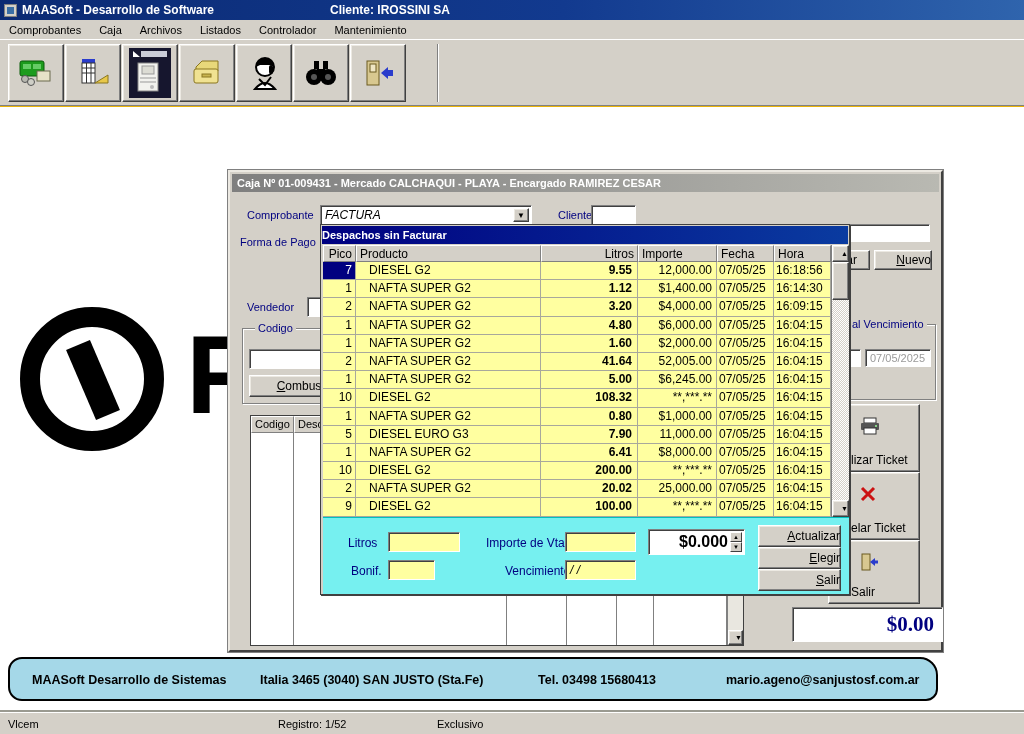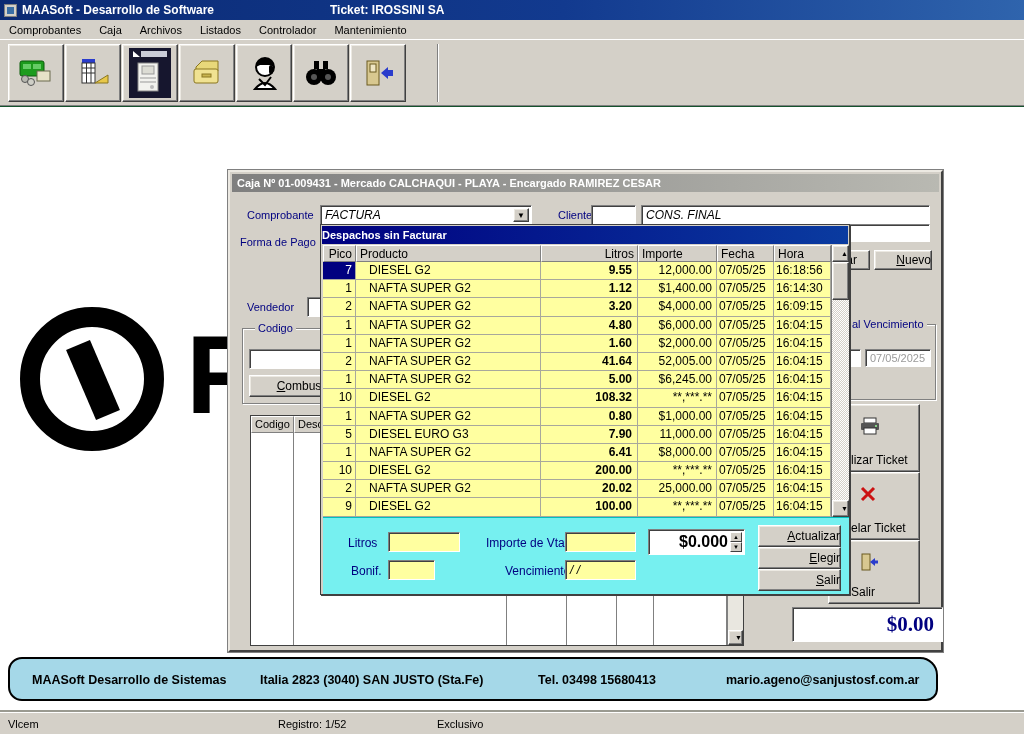--- a/index.html
+++ b/index.html
@@ -1,18 +1,18 @@
 <!DOCTYPE html>
 <html><head>
 <meta charset="utf-8">
 <style>
   * { margin:0; padding:0; box-sizing:border-box; }
   html,body { width:1024px; height:734px; }
   body { font-family:"Liberation Sans", sans-serif; font-size:11px; color:#000; background:#fff; }
-  #app { position:relative; width:1024px; height:734px; overflow:hidden; background:#14532d; }
+  #app { position:relative; width:1024px; height:734px; overflow:hidden; background:#eab308; }
 
   .abs { position:absolute; }
 
   
   .raised { background:#d4d0c8; border:1px solid; border-color:#fff #404040 #404040 #fff; box-shadow:inset -1px -1px 0 #808080, inset 1px 1px 0 #ece9e2; }
   .sunken { border:1px solid; border-color:#808080 #fff #fff #808080; box-shadow:inset 1px 1px 0 #404040; }
 
   
   #titlebar { left:0; top:0; width:1024px; height:20px; background:linear-gradient(90deg,#0b2a73,#123a8f 55%,#2f64ad); color:#fff; font-weight:bold; font-size:12px; display:flex; align-items:center; }
   #titlebar .app-ico { width:13px; height:13px; margin:0 5px 0 4px; background:#d4d0c8; border:1px solid #808080; position:relative; }
@@ -94,21 +94,21 @@
   svg { display:block; }
 </style>
 </head>
 <body>
 
 <div id="app">
 
   <div id="titlebar" class="abs">
     <span class="app-ico"></span>
     <span>MAASoft - Desarrollo de Software</span>
-    <span class="company">Ticket: IROSSINI SA</span>
+    <span class="company">Cliente: IROSSINI SA</span>
   </div>
 
   <div id="menubar" class="abs">
 
   <span>Comprobantes</span>
       <span>Caja</span>
       <span>Archivos</span>
       <span>Listados</span>
       <span>Controlador</span>
       <span>Mantenimiento</span>
@@ -198,21 +198,20 @@
       <span>Caja Nº 01-009431 - Mercado CALCHAQUI - PLAYA - Encargado RAMIREZ CESAR</span>
     </div>
 
     <span class="abs lbl" style="left:17px; top:37px">Comprobante</span>
     <div class="field txt" style="left:90px; top:33px; width:212px; height:20px">
       <span>FACTURA</span>
       <span class="combo-arrow raised">▼</span>
     </div>
     <span class="abs lbl" style="left:328px; top:37px">Cliente</span>
     <div class="field txt" style="left:361px; top:33px; width:45px; height:20px"></div>
-    <div class="field txt" style="left:411px; top:33px; width:289px; height:20px">CONS. FINAL</div>
 
     <span class="abs lbl" style="left:10px; top:64px">Forma de Pago</span>
     <div class="field txt" style="left:600px; top:52px; width:100px; height:18px"></div>
     <div class="btn" style="left:572px; top:78px; width:68px; height:20px; justify-content:flex-end; padding-right:12px">
       <span>ar</span>
     </div>
     <div class="btn" style="left:644px; top:78px; width:58px; height:20px">
       <span class="ulf">Nuevo</span>
     </div>
 
@@ -457,21 +456,21 @@
           <span class="ulf">Elegir</span>
         </div>
       <div class="btn dlg-btn" style="top:51px">
           <span class="ulf">Salir</span>
         </div>
     </div>
   </div>
 
   <div id="footer" class="abs">
     <span style="left:22px">MAASoft Desarrollo de Sistemas</span>
-    <span style="left:250px">Italia 2823 (3040) SAN JUSTO (Sta.Fe)</span>
+    <span style="left:250px">Italia 3465 (3040) SAN JUSTO (Sta.Fe)</span>
     <span style="left:528px">Tel. 03498 15680413</span>
     <span style="left:716px">mario.ageno@sanjustosf.com.ar</span>
   </div>
 
   <div id="statusbar" class="abs">
     <span style="left:8px">Vlcem</span>
     <span style="left:278px">Registro: 1/52</span>
     <span style="left:437px">Exclusivo</span>
   </div>
 

